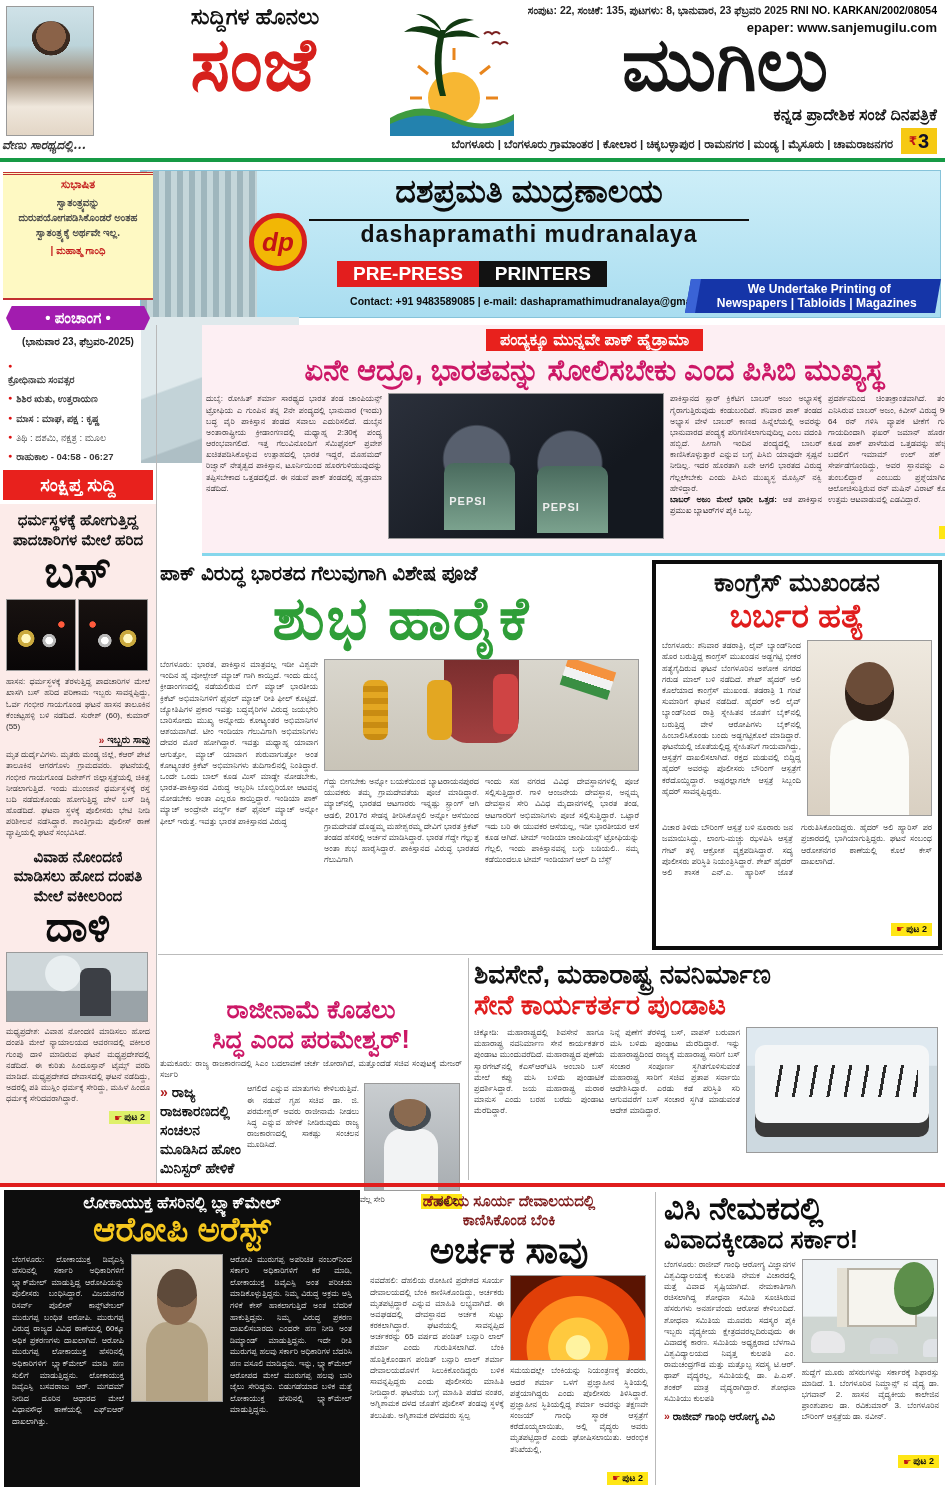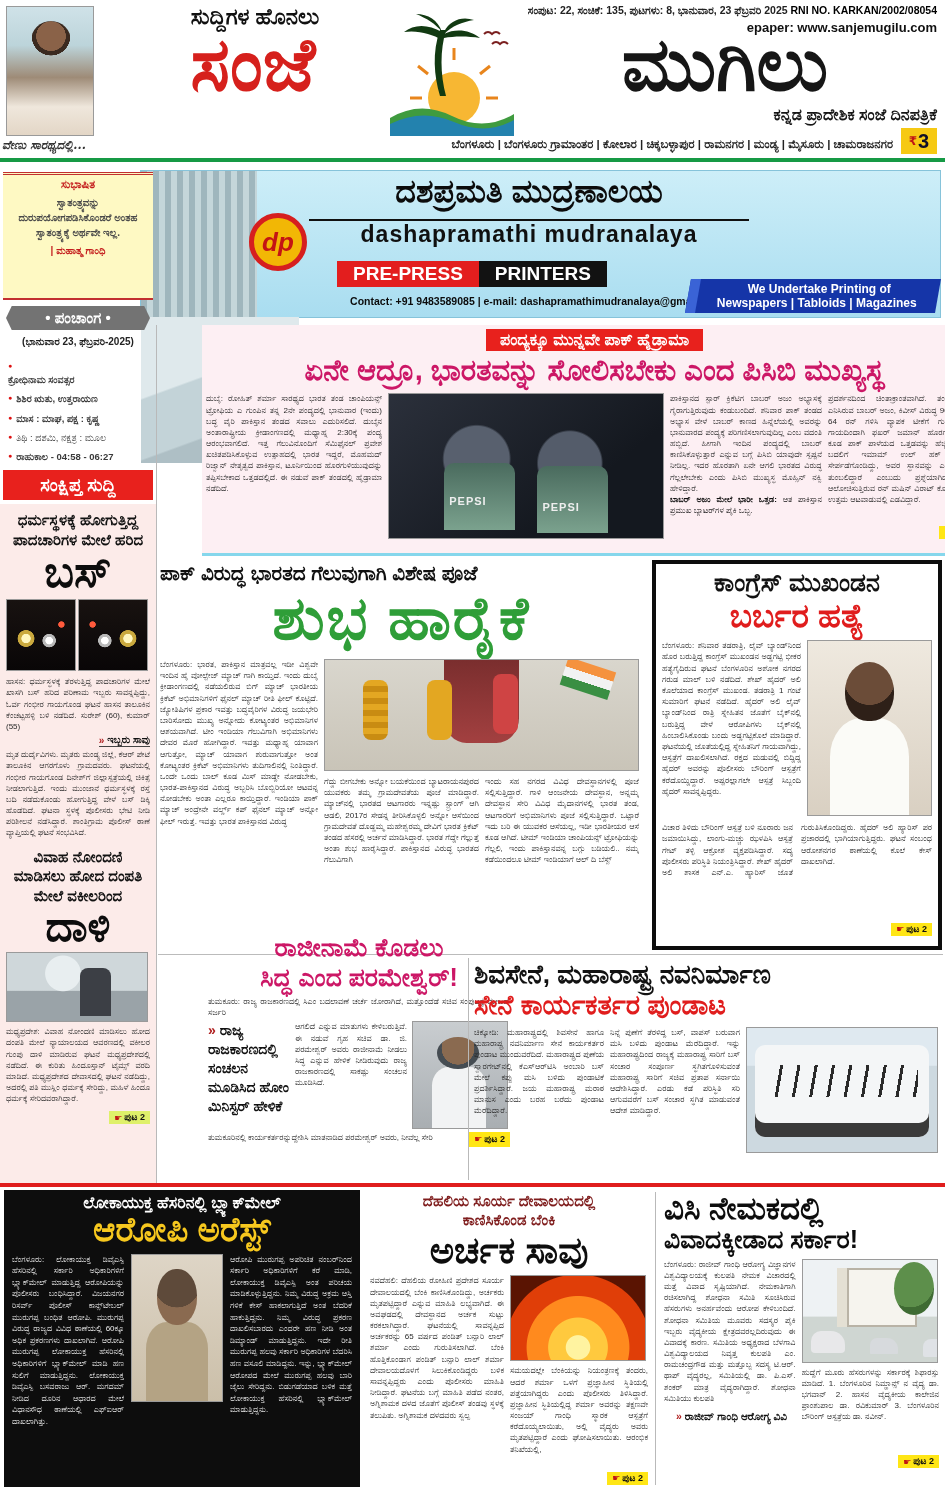--- a/index.html
+++ b/index.html
@@ -136,21 +136,21 @@
       <div style="color:#fff;font-weight:bold;font-size:12px;transform:skewX(10deg);">Newspapers | Tabloids | Magazines</div>
     </div>
   </div>
 
   <div class="abs" style="left:0;top:170px;width:156px;height:1013px;">
     <div class="abs" style="left:3px;top:2px;width:150px;height:128px;background:#fef9c3;border-top:3px double #c23030;border-bottom:2px solid #c23030;padding:3px 6px;text-align:center;">
       <div style="color:#c41e1e;font-weight:bold;font-size:11px;">ಸುಭಾಷಿತ</div>
       <div style="font-size:10px;font-weight:bold;color:#4a4a4a;line-height:1.5;margin-top:4px;">ಸ್ವಾತಂತ್ರ್ಯವನ್ನು ದುರುಪಯೋಗಪಡಿಸಿಕೊಂಡರೆ ಅಂತಹ ಸ್ವಾತಂತ್ರ್ಯಕ್ಕೆ ಅರ್ಥವೇ ಇಲ್ಲ.</div>
       <div style="color:#c41e1e;font-weight:bold;font-size:10px;margin-top:5px;">| ಮಹಾತ್ಮ ಗಾಂಧಿ</div>
     </div>
-    <div class="abs" style="left:6px;top:136px;width:144px;height:24px;background:#737373;clip-path:polygon(4% 0,96% 0,100% 50%,96% 100%,4% 100%,0 50%);display:flex;align-items:center;justify-content:center;">
+    <div class="abs" style="left:6px;top:136px;width:144px;height:24px;background:#a21caf;clip-path:polygon(4% 0,96% 0,100% 50%,96% 100%,4% 100%,0 50%);display:flex;align-items:center;justify-content:center;">
       <span style="color:#fff;font-weight:bold;font-size:15px;">• ಪಂಚಾಂಗ •</span>
     </div>
     <div class="abs" style="left:0;top:166px;width:156px;text-align:center;font-weight:bold;font-size:10px;color:#222;">(ಭಾನುವಾರ 23, ಫೆಬ್ರವರಿ-2025)</div>
     <div class="abs" style="left:8px;top:184px;width:146px;">
       <div style="display:flex;gap:4px;font-size:9.5px;font-weight:bold;color:#3a3a3a;line-height:1.3;margin-top:7px;flex-direction:column;">
         <span style="color:#d11;font-size:7px;">●</span>
         <span>ಕ್ರೋಧಿನಾಮ ಸಂವತ್ಸರ</span>
         </div>
       <div style="display:flex;gap:4px;font-size:9.5px;font-weight:bold;color:#3a3a3a;line-height:1.3;margin-top:7px;">
         <span style="color:#d11;font-size:7px;">●</span>
@@ -270,21 +270,21 @@
     <div style="text-align:right;margin-top:2px;">
       <span class="badge">
         <span class="pt">☛</span>
         <span>ಪುಟ 2</span>
       </span>
     </div>
   </div>
 
   <div class="hline" style="left:158px;top:954px;width:785px;"></div>
 
-  <div class="abs" style="left:158px;top:930px;width:306px;height:222px;padding:2px;margin-left:48px;">
+  <div class="abs" style="left:158px;top:992px;width:306px;height:222px;padding:2px;">
     <div style="text-align:center;color:#cc1766;font-weight:800;font-size:25px;line-height:1.2;">
       <div>ರಾಜೀನಾಮೆ ಕೊಡಲು</div>
       <div>ಸಿದ್ಧ ಎಂದ ಪರಮೇಶ್ವರ್!</div>
     </div>
     <div class="bt" style="margin-top:4px;">ತುಮಕೂರು: ರಾಜ್ಯ ರಾಜಕಾರಣದಲ್ಲಿ ಸಿಎಂ ಬದಲಾವಣೆ ಚರ್ಚೆ ಜೋರಾಗಿದೆ, ಮತ್ತೊಂದೆಡೆ ಸಚಿವ ಸಂಪುಟಕ್ಕೆ ಮೇಜರ್ ಸರ್ಜರಿ</div>
     <div style="display:flex;gap:5px;margin-top:3px;">
       <div style="width:82px;font-weight:800;font-size:14px;line-height:1.35;color:#111;">
         <span style="color:#b02020;">»</span>
         <span>ರಾಜ್ಯ ರಾಜಕಾರಣದಲ್ಲಿ ಸಂಚಲನ ಮೂಡಿಸಿದ ಹೋಂ ಮಿನಿಸ್ಟರ್ ಹೇಳಿಕೆ</span>
       </div>
@@ -346,21 +346,21 @@
   </div>
 
   <div class="vline" style="left:655px;top:1192px;height:293px;"></div>
 
   <div class="abs" style="left:660px;top:1190px;width:283px;height:297px;padding:2px 4px;">
     <div style="font-weight:800;font-size:31px;color:#0d0d0d;line-height:1.1;">ವಿಸಿ ನೇಮಕದಲ್ಲಿ</div>
     <div style="font-weight:800;font-size:25px;color:#0d0d0d;line-height:1.1;">ವಿವಾದಕ್ಕೀಡಾದ ಸರ್ಕಾರ!</div>
     <div style="display:flex;gap:6px;margin-top:5px;">
       <div style="width:132px;">
         <div class="bt" style="height:148px;">ಬೆಂಗಳೂರು: ರಾಜೀವ್ ಗಾಂಧಿ ಆರೋಗ್ಯ ವಿಜ್ಞಾನಗಳ ವಿಶ್ವವಿದ್ಯಾಲಯಕ್ಕೆ ಕುಲಪತಿ ನೇಮಕ ವಿಚಾರದಲ್ಲಿ ಮತ್ತೆ ವಿವಾದ ಸೃಷ್ಟಿಯಾಗಿದೆ. ನೇಮಕಾತಿಗಾಗಿ ರಚಿಸಲಾಗಿದ್ದ ಶೋಧನಾ ಸಮಿತಿ ಸೂಚಿಸಿರುವ ಹೆಸರುಗಳು ಅನರ್ಹವೆಂದು ಆರೋಪ ಕೇಳಿಬಂದಿದೆ. ಶೋಧನಾ ಸಮಿತಿಯ ಮೂವರು ಸದಸ್ಯರ ಪೈಕಿ ಇಬ್ಬರು ವೈದ್ಯಕೀಯ ಕ್ಷೇತ್ರದವರಲ್ಲದಿರುವುದು ಈ ವಿವಾದಕ್ಕೆ ಕಾರಣ. ಸಮಿತಿಯ ಅಧ್ಯಕ್ಷರಾದ ಬೆಳಗಾವಿ ವಿಶ್ವವಿದ್ಯಾಲಯದ ನಿವೃತ್ತ ಕುಲಪತಿ ಎಂ. ರಾಮಚಂದ್ರಗೌಡ ಮತ್ತು ಮತ್ತೊಬ್ಬ ಸದಸ್ಯ ಟಿ.ಆರ್. ಥಾಪ್ ವೈದ್ಯರಲ್ಲ, ಸಮಿತಿಯಲ್ಲಿ ಡಾ. ಪಿ.ಎಸ್. ಶಂಕರ್ ಮಾತ್ರ ವೈದ್ಯರಾಗಿದ್ದಾರೆ. ಶೋಧನಾ ಸಮಿತಿಯು ಕುಲಪತಿ</div>
-        <div style="font-weight:800;font-size:10.5px;color:#111;margin-top:3px;margin-left:12px;">
+        <div style="font-weight:800;font-size:10.5px;color:#111;margin-top:3px;">
           <span style="color:#b02020;">»</span>
           <span>ರಾಜೀವ್ ಗಾಂಧಿ ಆರೋಗ್ಯ ವಿವಿ</span>
         </div>
       </div>
       <div style="width:138px;">
         <div class="ph ph-hosp" style="width:136px;height:104px;">
             <span class="tree"></span>
           </div>
         <div class="bt" style="height:82px;margin-top:4px;">ಹುದ್ದೆಗೆ ಮೂರು ಹೆಸರುಗಳನ್ನು ಸರ್ಕಾರಕ್ಕೆ ಶಿಫಾರಸ್ಸು ಮಾಡಿದೆ. 1. ಬೆಂಗಳೂರಿನ ನಿಮ್ಹಾನ್ಸ್ ನ ವೈದ್ಯ ಡಾ. ಭಗವಾನ್ 2. ಹಾಸನ ವೈದ್ಯಕೀಯ ಕಾಲೇಜಿನ ಪ್ರಾಂಶುಪಾಲ ಡಾ. ರವಿಕುಮಾರ್ 3. ಬೆಂಗಳೂರಿನ ಬೌರಿಂಗ್ ಆಸ್ಪತ್ರೆಯ ಡಾ. ನವೀನ್.</div>
         <div style="text-align:right;margin-top:2px;">

